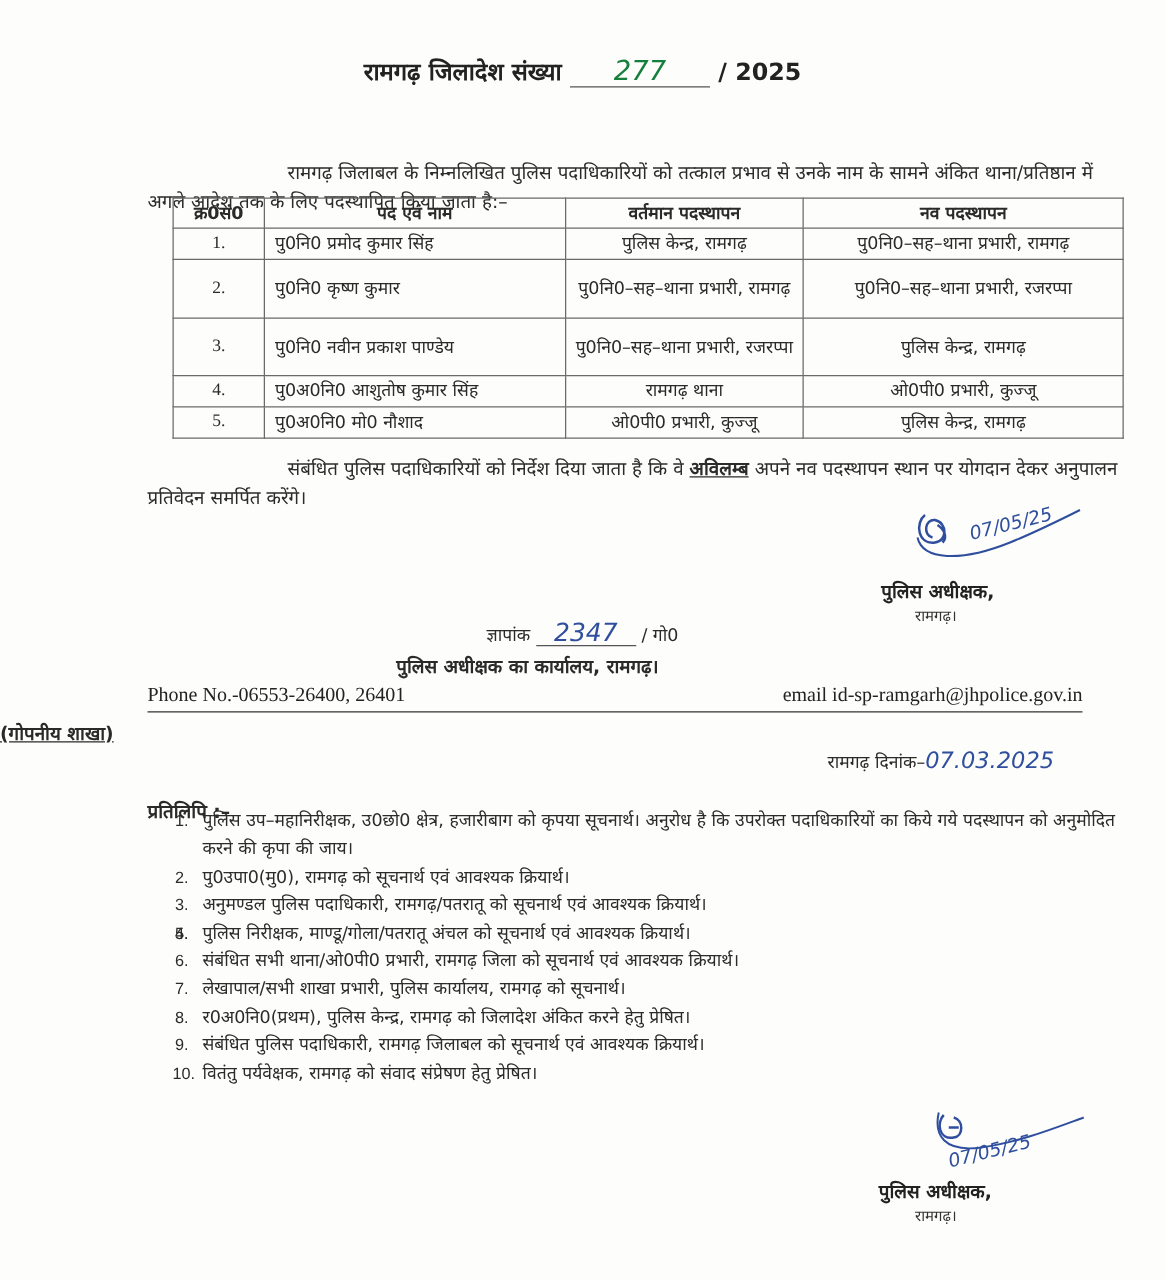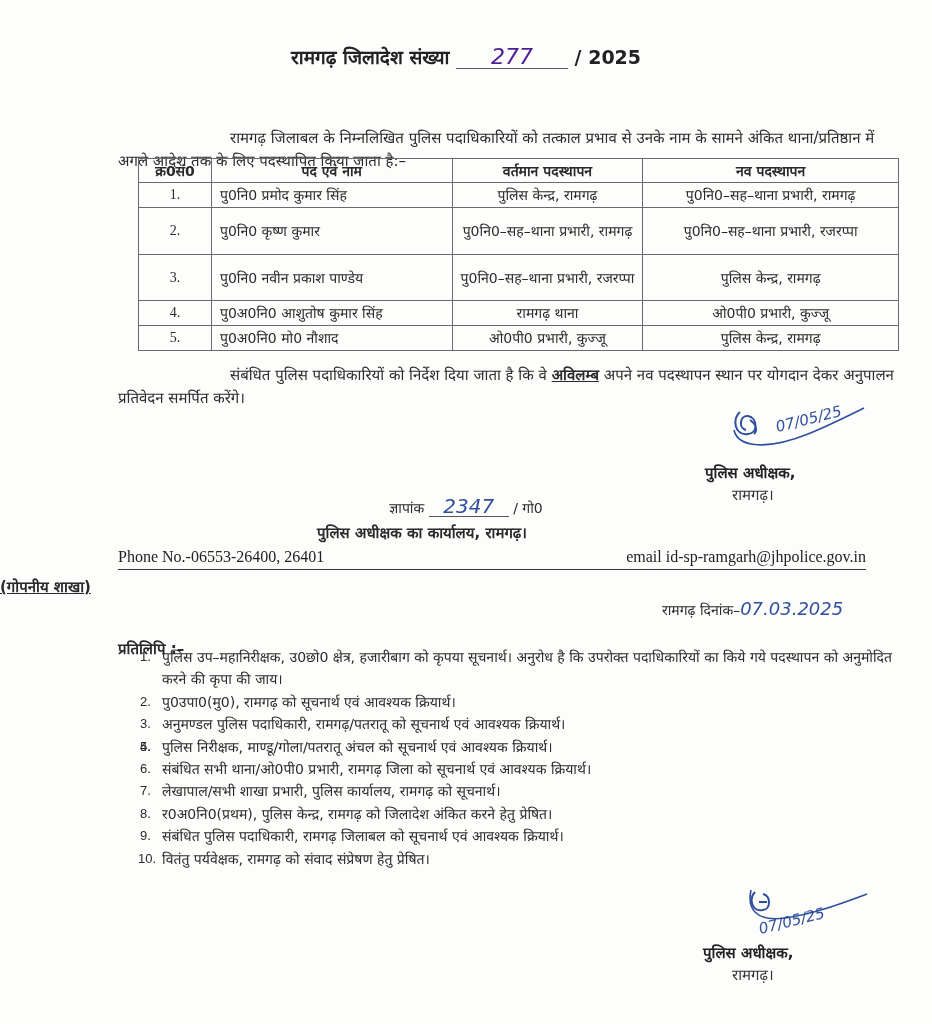--- a/index.html
+++ b/index.html
@@ -3,21 +3,21 @@
   <meta charset="utf-8">
   <style>
     * { box-sizing: border-box; margin: 0; padding: 0; }
     html, body { width: 932px; height: 1024px; background: #fdfdfb; overflow: hidden; }
     body {
       position: relative;
       font-family: "DejaVu Sans", sans-serif;
       color: #2a2a2a;
     }
     .abs { position: absolute; white-space: nowrap; }
-    .hw-red { color: #4c1d95; font-family: "DejaVu Sans", sans-serif; font-style: italic; }
+    .hw-red { color: #15803d; font-family: "DejaVu Sans", sans-serif; font-style: italic; }
     .hw-blue { color: #2f4f9e; font-family: "DejaVu Sans", sans-serif; font-style: italic; }
 
     #title { left: 0; width: 932px; top: 44px; text-align: center; font-size: 19px; font-weight: bold; color: #222; }
     #title .num-field { display: inline-block; width: 112px; border-bottom: 1.5px solid #555; text-align: center; font-size: 22px; font-weight: normal; line-height: 22px; }
 
     .para { font-size: 15px; line-height: 23px; color: #2b2b2b; }
     #intro { left: 118px; top: 95px; width: 780px; white-space: normal; text-indent: 112px; margin-top: 32px; }
 
     table#postings {
       position: absolute; left: 138px; top: 158px; width: 761px;
@@ -35,21 +35,21 @@
     #postings tr.r3 td { height: 46px; }
     #postings tr.r4 td { height: 25px; }
     #postings tr.r5 td { height: 25px; }
 
     #instruction { left: 118px; top: 364px; width: 780px; white-space: normal; text-indent: 112px; }
     #instruction b { text-decoration: underline; }
 
     .sig-scribble { position: absolute; }
     .sig-date { position: absolute; font-size: 15px; transform: rotate(-14deg); }
     .sig-title { font-size: 15px; font-weight: bold; color: #222; }
-    .sig-place { font-size: 15px; color: #333; }
+    .sig-place { font-size: 12px; color: #333; }
 
     #memo { left: 0; width: 932px; top: 496px; text-align: center; font-size: 14px; }
     #memo .memo-field { display: inline-block; width: 80px; border-bottom: 1.3px solid #555; text-align: center; font-size: 20px; line-height: 20px; }
     #office { left: 0; width: 844px; top: 522px; text-align: center; font-size: 15px; font-weight: bold; }
     #contact-line {
       position: absolute; left: 118px; top: 546px; width: 748px; height: 24px;
       border-bottom: 1.5px solid #333; font-family: "Liberation Serif", serif; font-size: 16px; color: #222;
     }
     #contact-line .phone { position: absolute; left: 0; top: 2px; }
     #contact-line .email { position: absolute; right: 0; top: 2px; }

